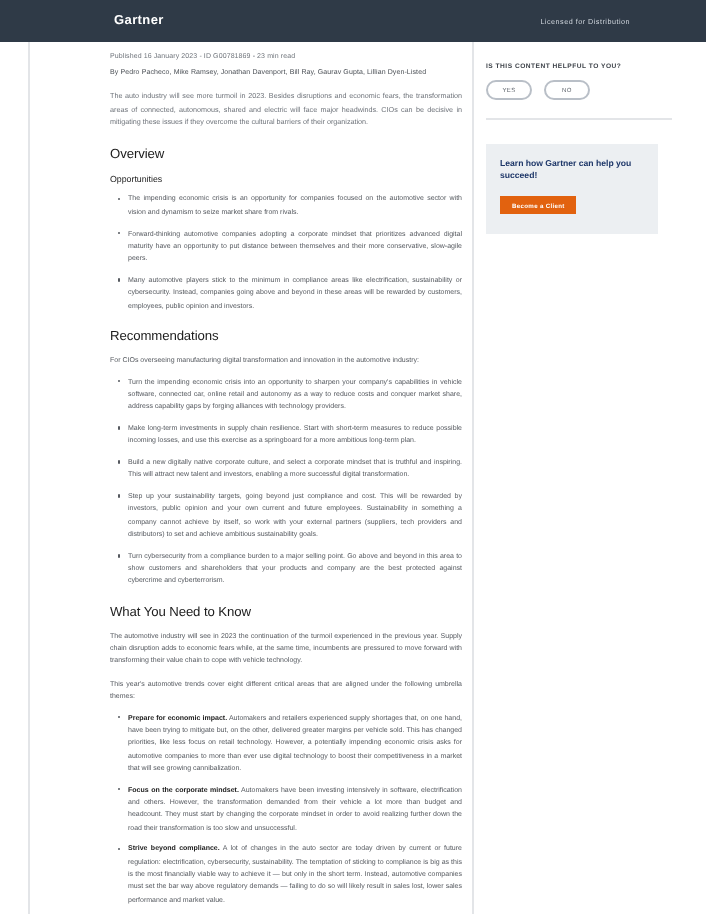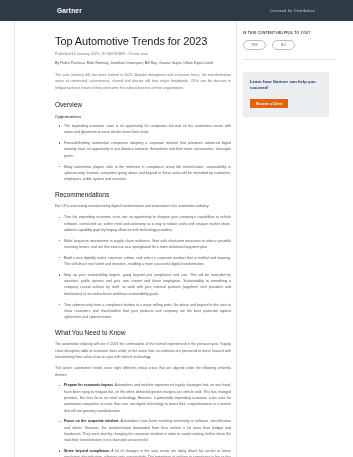--- a/index.html
+++ b/index.html
@@ -222,21 +222,20 @@
   <div class="brand">Gartner</div>
   <div class="licensed">Licensed for Distribution</div>
 </div>
 
 <div class="page">
   <div class="rule-left"></div>
   <div class="rule-right"></div>
 
   <div class="article">
 
-    <h1 class="title">Top Automotive Trends for 2023</h1>
     <div class="meta">Published 16 January 2023 - ID G00781869 - 23 min read</div>
     <div class="byline">By Pedro Pacheco, Mike Ramsey, Jonathan Davenport, Bill Ray, Gaurav Gupta, Lillian Dyen-Listed</div>
     <p class="lede">The auto industry will see more turmoil in 2023. Besides disruptions and economic fears, the transformation areas of connected, autonomous, shared and electric will face major headwinds. CIOs can be decisive in mitigating these issues if they overcome the cultural barriers of their organization.</p>
 
     <h2 class="section">Overview</h2>
     <h3 class="sub">Opportunities</h3>
     <ul class="bullets">
       <li>The impending economic crisis is an opportunity for companies focused on the automotive sector with vision and dynamism to seize market share from rivals.</li>
       <li>Forward-thinking automotive companies adopting a corporate mindset that prioritizes advanced digital maturity have an opportunity to put distance between themselves and their more conservative, slow-agile peers.</li>
       <li>Many automotive players stick to the minimum in compliance areas like electrification, sustainability or cybersecurity. Instead, companies going above and beyond in these areas will be rewarded by customers, employees, public opinion and investors.</li>

